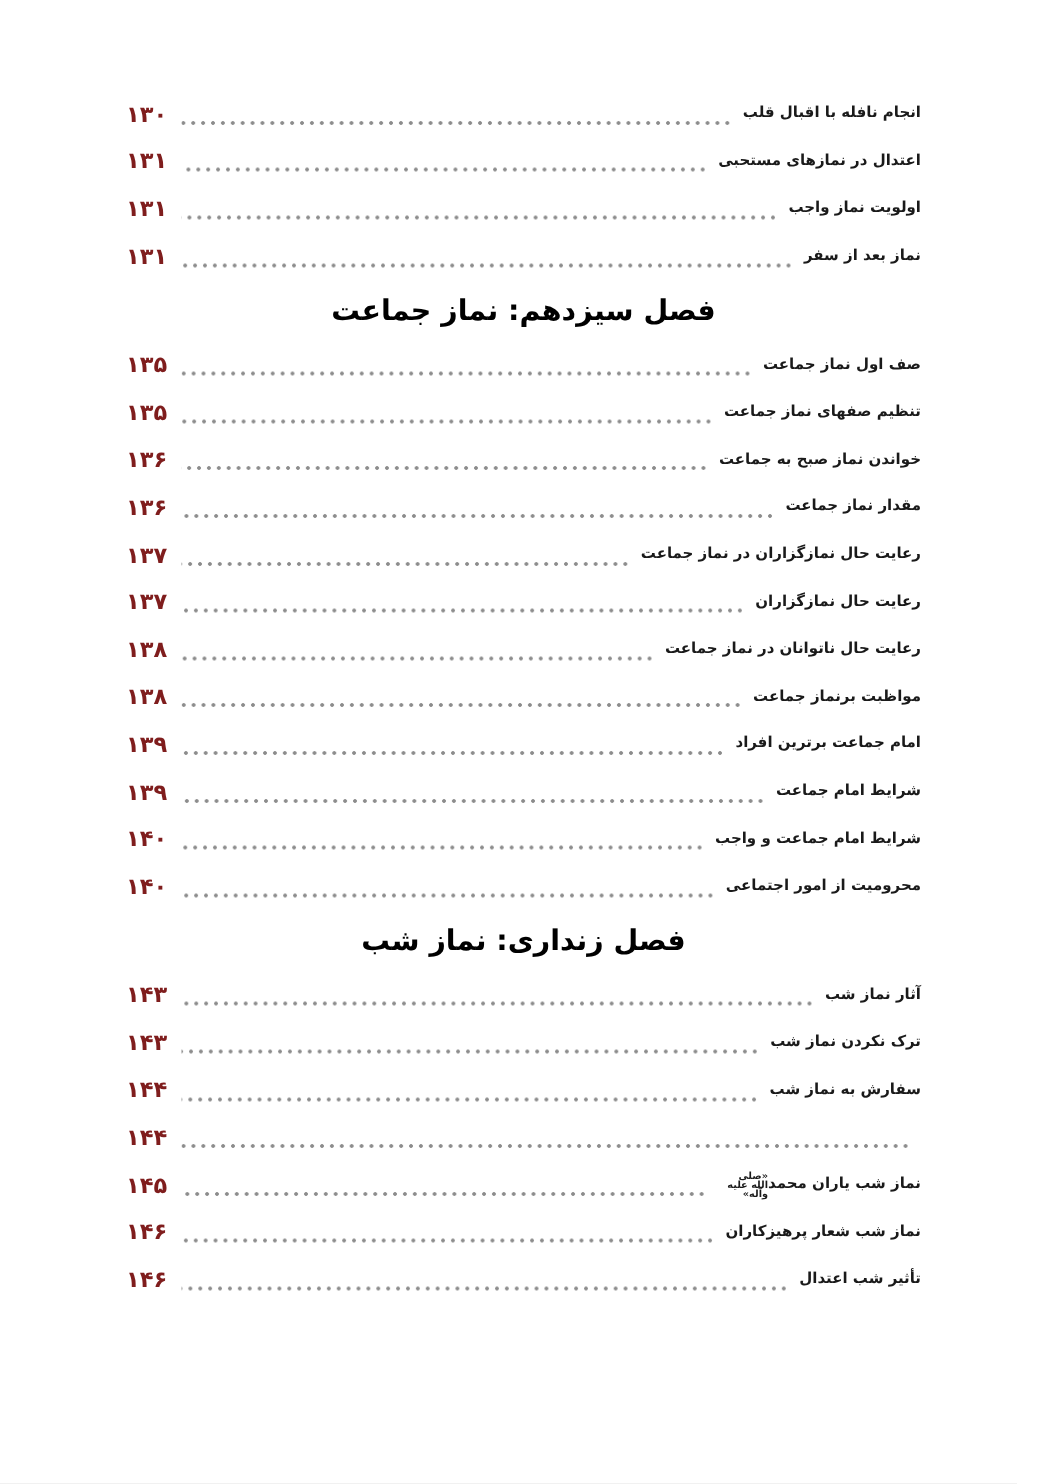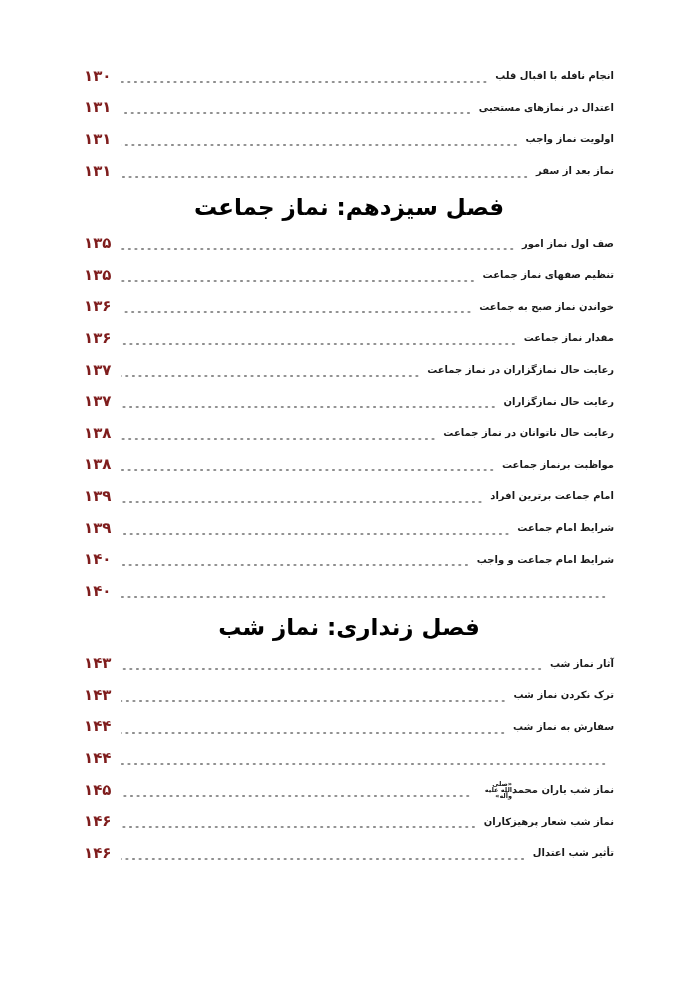--- a/index.html
+++ b/index.html
@@ -58,21 +58,21 @@
     min-width: 32px;
     text-align: left;
     white-space: nowrap;
     color: #7f1d1d;
   }
   .chapter-heading {
     height: 41px;
     display: flex;
     align-items: center;
     justify-content: center;
-    font-size: 23px;
+    font-size: 19px;
     font-weight: bold;
     color: #000000;
     letter-spacing: -0.2px;
   }
 </style>
 </head>
 <body>
 
 <div class="page">
   <div class="toc" id="toc-root">
@@ -100,21 +100,21 @@
   <div class="toc-row">
     <span class="toc-title">نماز بعد از سفر</span>
 
     <span class="leader"></span>
     <span class="toc-pagenum">۱۳۱</span>
   </div>
 
   <div class="chapter-heading">فصل سیزدهم: نماز جماعت</div>
 
   <div class="toc-row">
-    <span class="toc-title">صف اول نماز امور</span>
+    <span class="toc-title">صف اول نماز جماعت</span>
 
     <span class="leader"></span>
     <span class="toc-pagenum">۱۳۵</span>
   </div>
 
   <div class="toc-row">
     <span class="toc-title">تنظیم صفهای نماز جماعت</span>
 
     <span class="leader"></span>
     <span class="toc-pagenum">۱۳۵</span>
@@ -177,20 +177,21 @@
   </div>
 
   <div class="toc-row">
     <span class="toc-title">شرایط امام جماعت و واجب</span>
 
     <span class="leader"></span>
     <span class="toc-pagenum">۱۴۰</span>
   </div>
 
   <div class="toc-row">
+    <span class="toc-title">محرومیت از امور اجتماعی</span>
 
     <span class="leader"></span>
     <span class="toc-pagenum">۱۴۰</span>
   </div>
 
   <div class="chapter-heading">فصل زنداری: نماز شب</div>
 
   <div class="toc-row">
     <span class="toc-title">آثار نماز شب</span>
 

